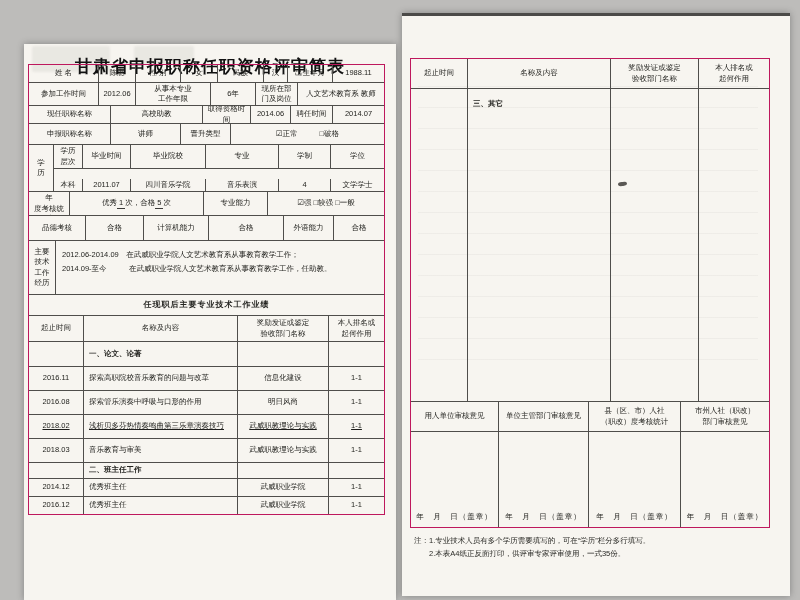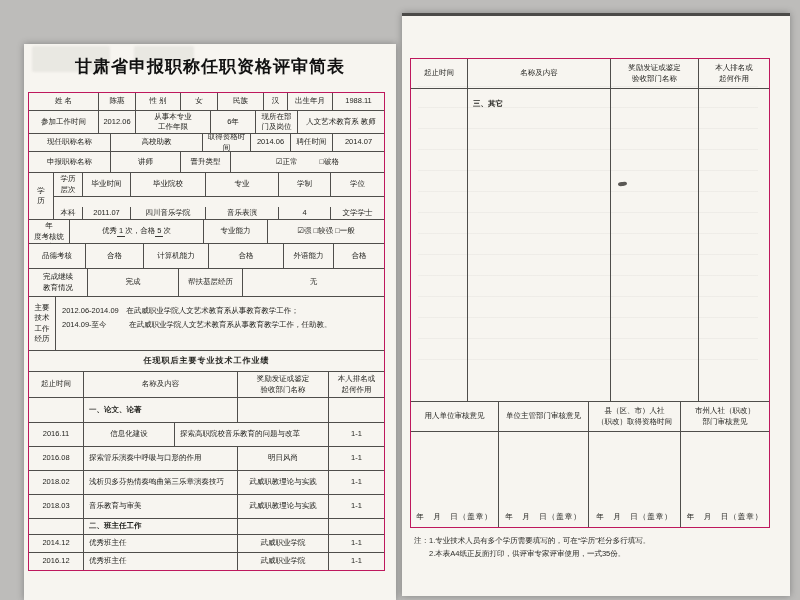--- a/index.html
+++ b/index.html
@@ -59,21 +59,21 @@
 <body>
 
 <div style="position:absolute;inset:0;">
 
   <div class="page page-left">
     <div class="ghost ghost-blob" style="left:8px;top:2px;width:78px;height:26px;"></div>
     <div class="ghost ghost-blob" style="left:110px;top:2px;width:60px;height:18px;"></div>
 
     <div class="title">甘肃省申报职称任职资格评审简表</div>
 
-    <div class="tbl" style="top:48px;left:4px;width:355px;">
+    <div class="tbl" style="top:20px;left:4px;width:355px;">
 
       <div class="tr" style="height:18px;">
         <div class="td" style="width:70px;">姓  名</div>
         <div class="td" style="width:37px;">陈惠</div>
         <div class="td" style="width:45px;">性  别</div>
         <div class="td" style="width:37px;">女</div>
         <div class="td" style="width:46px;">民族</div>
         <div class="td" style="width:24px;">汉</div>
         <div class="td" style="width:45px;">出生年月</div>
         <div class="td flex1">1988.11</div>
@@ -146,27 +146,20 @@
 
       <div class="tr" style="height:25px;">
         <div class="td" style="width:57px;">品德考核</div>
         <div class="td" style="width:58px;">合格</div>
         <div class="td" style="width:65px;">计算机能力</div>
         <div class="td" style="width:75px;">合格</div>
         <div class="td" style="width:50px;">外语能力</div>
         <div class="td flex1">合格</div>
       </div>
 
-      <div class="tr" style="height:28px;">
-        <div class="td" style="width:59px;">完成继续
-教育情况</div>
-        <div class="td" style="width:91px;">完成</div>
-        <div class="td" style="width:64px;">帮扶基层经历</div>
-        <div class="td flex1">无</div>
-      </div>
 
       <div class="tr" style="height:54px;">
         <div class="td" style="width:27px;">主要
 技术
 工作
 经历</div>
         <div class="td exp flex1">
           <div>2012.06-2014.09　在武威职业学院人文艺术教育系从事教育教学工作；</div>
           <div>2014.09-至今　　　在武威职业学院人文艺术教育系从事教育教学工作，任助教。</div>
         </div>
@@ -186,31 +179,31 @@
       </div>
 
       <div class="tr" style="height:25px;">
         <div class="td" style="width:55px;"></div>
         <div class="td left-al cat" style="width:154px;text-align:center;">一、论文、论著</div>
         <div class="td" style="width:91px;"></div>
         <div class="td flex1"></div>
       </div>
       <div class="tr" style="height:24px;">
         <div class="td" style="width:55px;">2016.11</div>
+        <div class="td left-al" style="width:154px;">探索高职院校音乐教育的问题与改革</div>
         <div class="td" style="width:91px;">信息化建设</div>
-        <div class="td left-al" style="width:154px;">探索高职院校音乐教育的问题与改革</div>
         <div class="td flex1">1-1</div>
       </div>
       <div class="tr" style="height:24px;">
         <div class="td" style="width:55px;">2016.08</div>
         <div class="td left-al" style="width:154px;">探索管乐演奏中呼吸与口形的作用</div>
         <div class="td" style="width:91px;">明日风尚</div>
         <div class="td flex1">1-1</div>
       </div>
-      <div class="tr" style="height:24px;">
+      <div class="tr" style="height:24px;text-decoration:underline;">
         <div class="td" style="width:55px;">2018.02</div>
         <div class="td left-al" style="width:154px;">浅析贝多芬热情奏鸣曲第三乐章演奏技巧</div>
         <div class="td" style="width:91px;">武威职教理论与实践</div>
         <div class="td flex1">1-1</div>
       </div>
       <div class="tr" style="height:24px;">
         <div class="td" style="width:55px;">2018.03</div>
         <div class="td left-al" style="width:154px;">音乐教育与审美</div>
         <div class="td" style="width:91px;">武威职教理论与实践</div>
         <div class="td flex1">1-1</div>
@@ -255,21 +248,21 @@
         <div class="td" style="width:57px;"></div>
         <div class="td left-al cat bigcell" style="width:143px;">三、其它</div>
         <div class="td" style="width:88px;"></div>
         <div class="td flex1"></div>
       </div>
 
       <div class="tr" style="height:30px;">
         <div class="td" style="width:88px;">用人单位审核意见</div>
         <div class="td" style="width:90px;">单位主管部门审核意见</div>
         <div class="td" style="width:92px;">县（区、市）人社
-（职改）取得资格时间</div>
+（职改）度考核统计</div>
         <div class="td flex1">市州人社（职改）
 部门审核意见</div>
       </div>
 
       <div class="tr" style="height:95px;justify-content:center;">
         <div class="td stampline" style="width:88px;">
           <span>年　月　日（盖章）</span>
         </div>
         <div class="td stampline" style="width:90px;">
           <span>年　月　日（盖章）</span>

